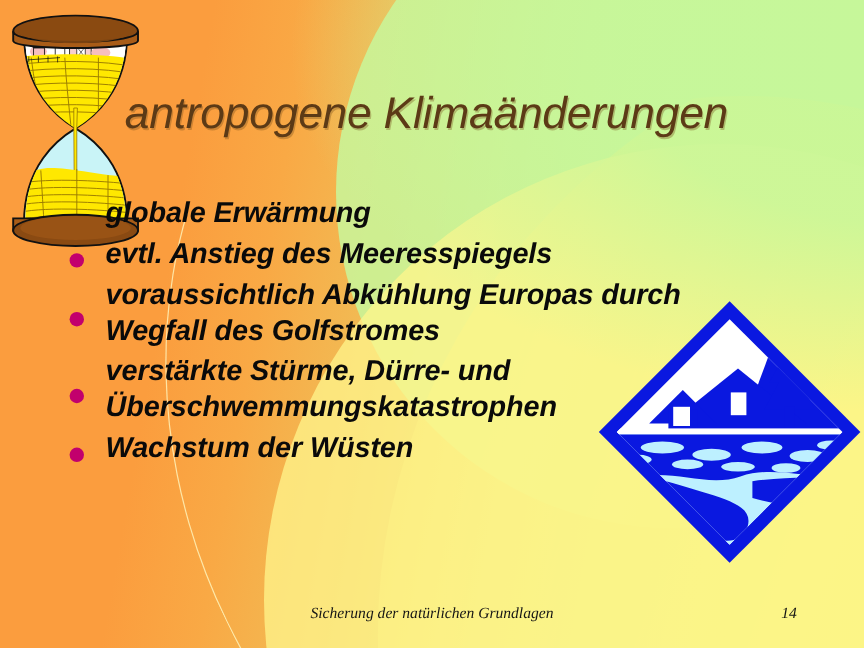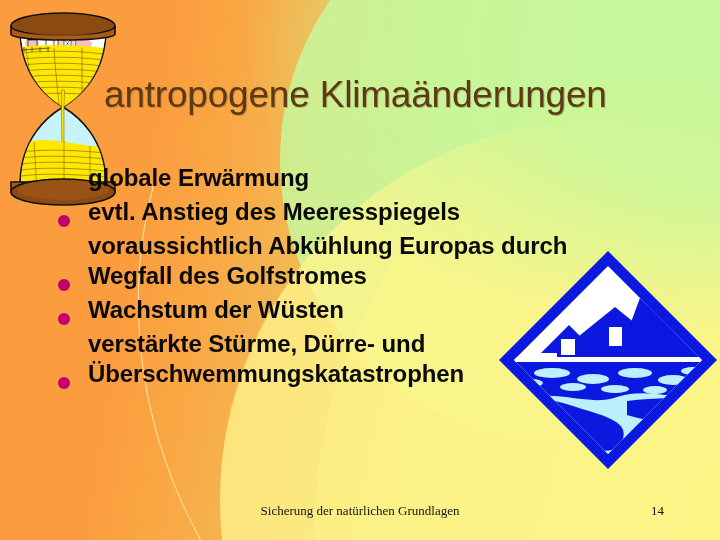--- a/index.html
+++ b/index.html
@@ -7,20 +7,21 @@
     padding: 0;
     background: #ffffff;
   }
   #slide {
     position: relative;
     width: 720px;
     height: 540px;
     overflow: hidden;
     font-family: "Liberation Sans", sans-serif;
     background: #fca5a5;
+    font-style: italic;
   }
 
   
   .bg-base {
     position: absolute;
     inset: 0;
     background: linear-gradient(100deg,
         #fb9d3e 0%,
         #fb9d3e 22%,
         #f9a945 32%,
@@ -114,21 +115,21 @@
   
   .bullets {
     position: absolute;
     left: 58px;
     top: 163px;
     width: 600px;
   }
   .bullet-row {
     position: relative;
     display: flex;
-    align-items: flex-end;
+    align-items: center;
     margin-bottom: 4px;
   }
   .bullet-dot {
     flex: 0 0 auto;
     width: 12px;
     height: 12px;
     border-radius: 50%;
     background: #c2006d;
     margin-top: 10px;
     margin-right: 18px;
@@ -286,25 +287,25 @@
     <div class="bullet-row">
       <span class="bullet-dot"></span>
       <span class="bullet-text">evtl. Anstieg des Meeresspiegels</span>
     </div>
     <div class="bullet-row">
       <span class="bullet-dot"></span>
       <span class="bullet-text">voraussichtlich Abkühlung Europas durch Wegfall des Golfstromes</span>
     </div>
     <div class="bullet-row">
       <span class="bullet-dot"></span>
+      <span class="bullet-text">verstärkte Stürme, Dürre- und Überschwemmungskatastrophen</span>
+    </div>
+    <div class="bullet-row">
+      <span class="bullet-dot"></span>
       <span class="bullet-text">Wachstum der Wüsten</span>
-    </div>
-    <div class="bullet-row">
-      <span class="bullet-dot"></span>
-      <span class="bullet-text">verstärkte Stürme, Dürre- und Überschwemmungskatastrophen</span>
     </div>
   </div>
 
   <div class="flood-sign">
     <svg viewBox="0 0 222 222" width="222" height="222" xmlns="http://www.w3.org/2000/svg">
 
       <polygon points="111,2 220,111 111,220 2,111" fill="#0a18e0"></polygon>
 
       <polygon points="111,17 205,111 111,205 17,111" fill="#ffffff"></polygon>
 

